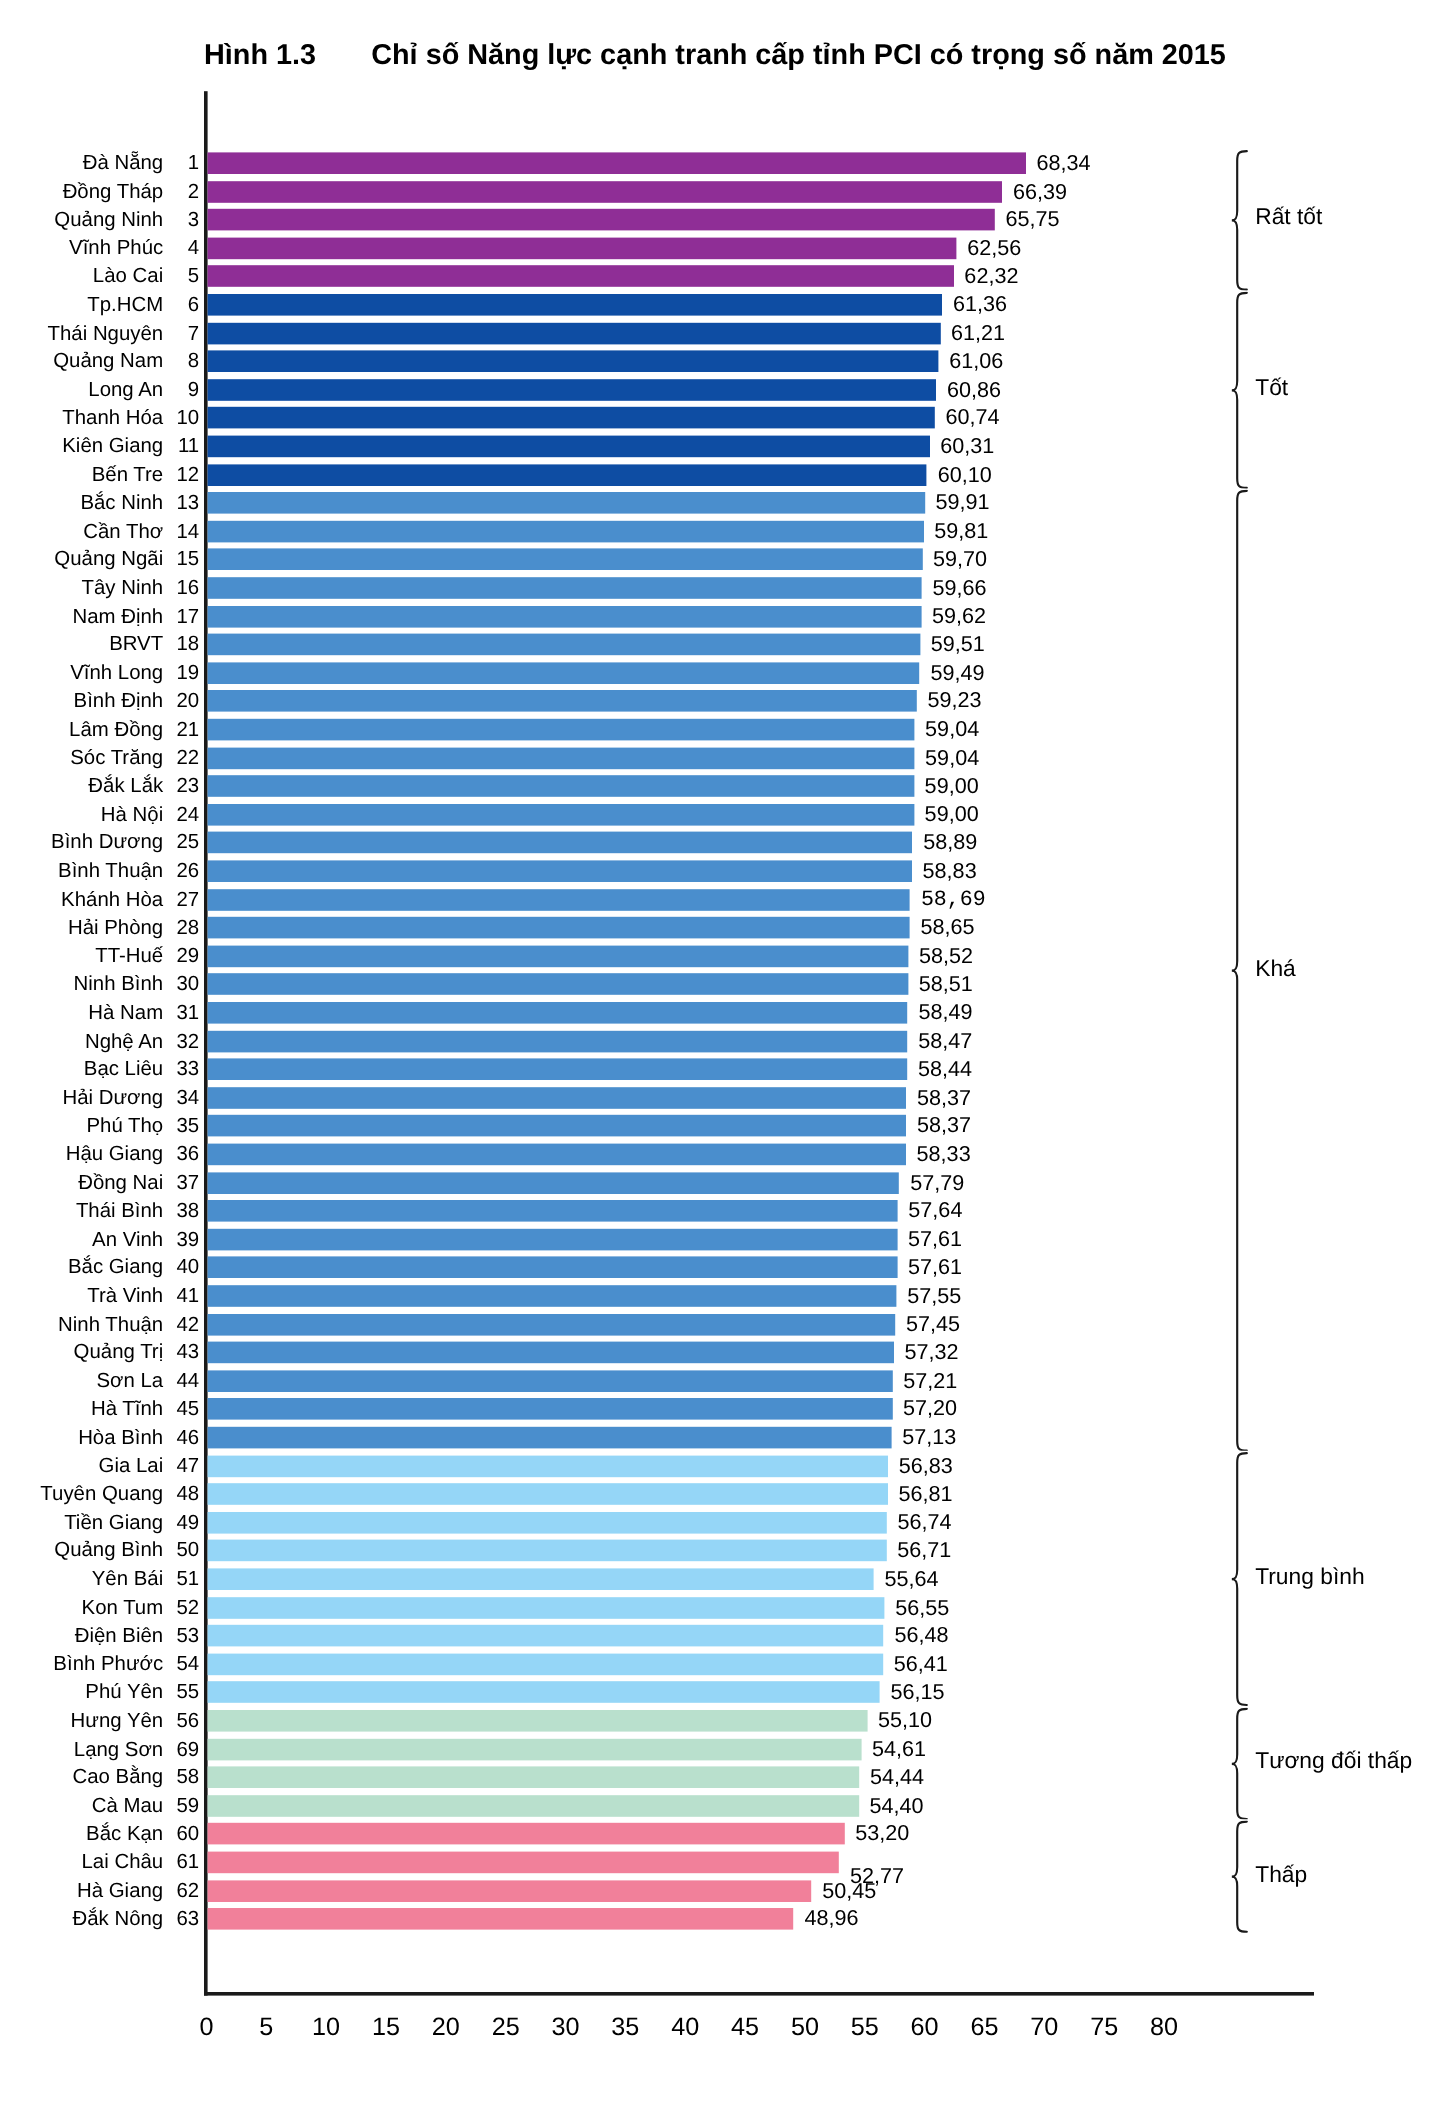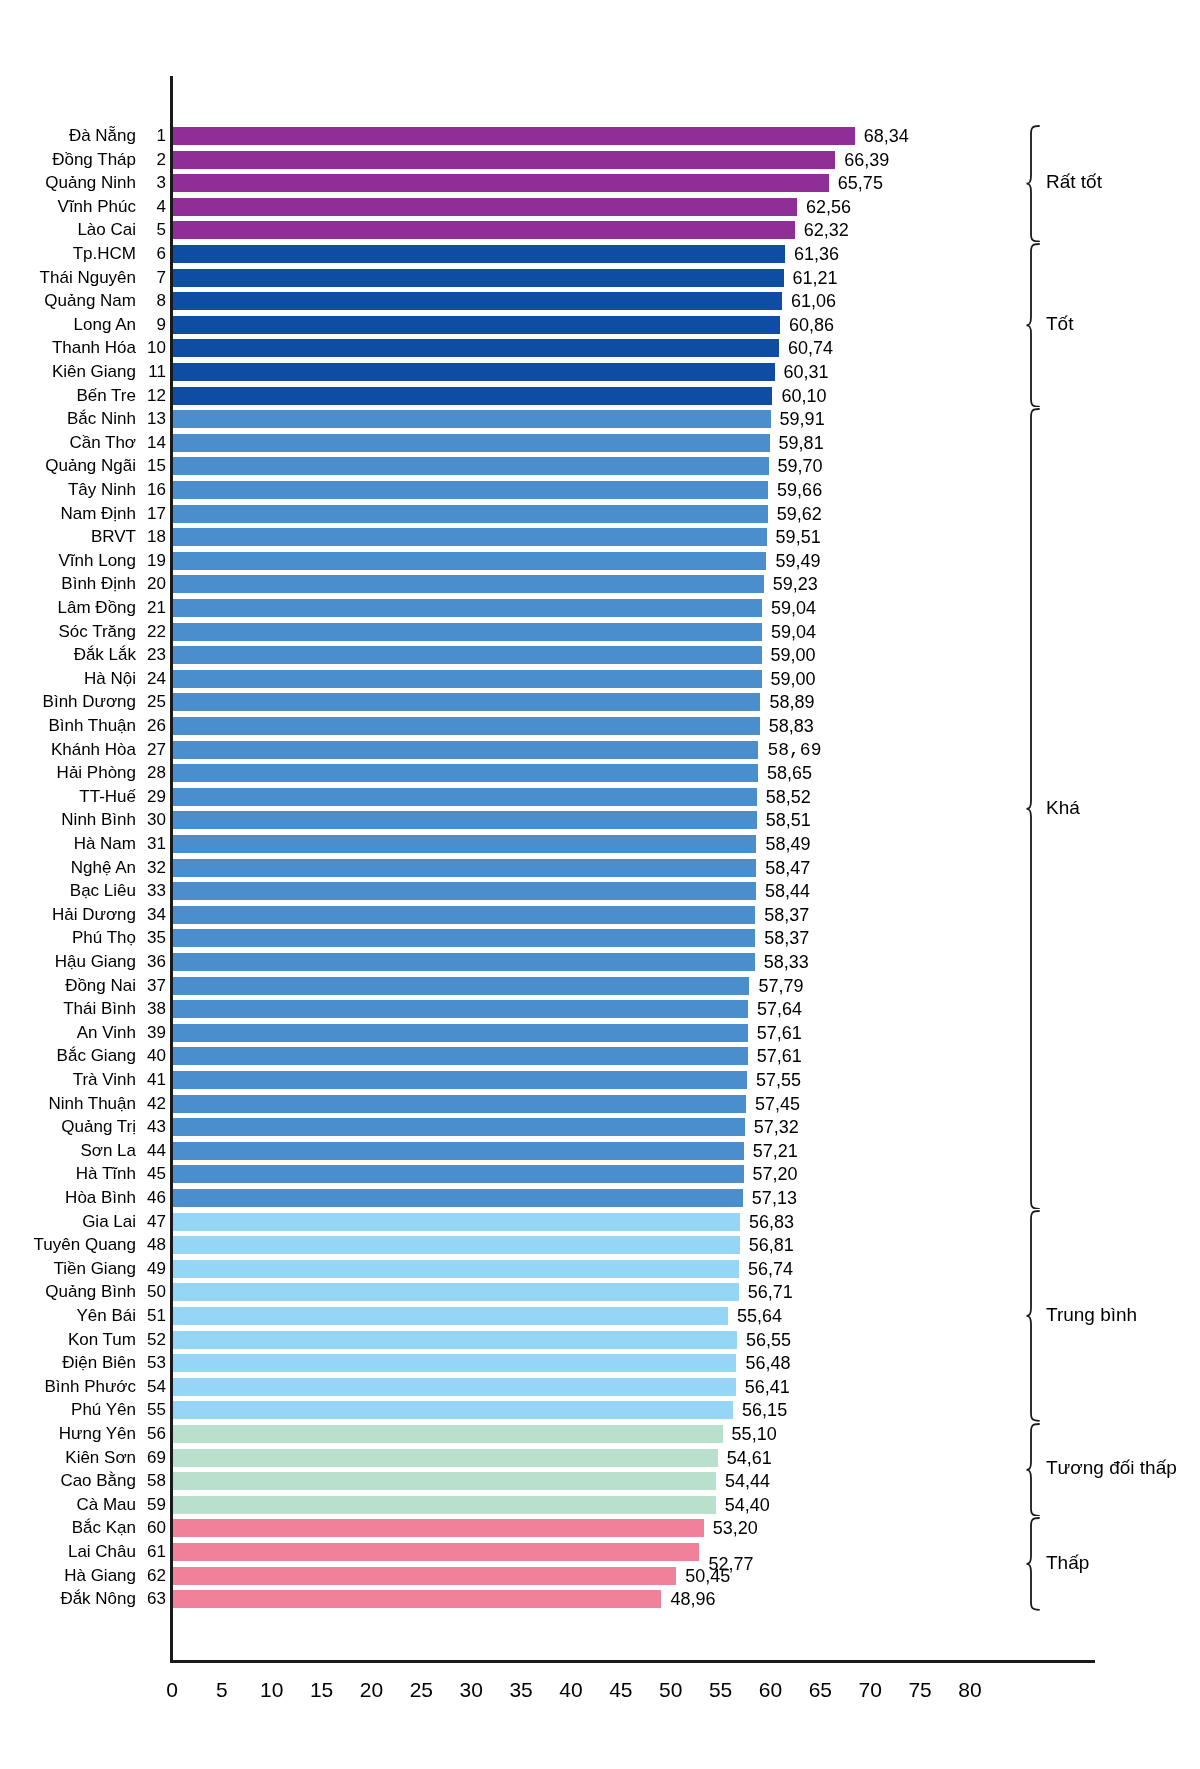--- a/index.html
+++ b/index.html
@@ -18,20 +18,23 @@
   .val{position:absolute;top:50%;transform:translateY(-50%);font-size:18px;white-space:nowrap;}
   .tick{position:absolute;top:1678px;transform:translateX(-50%);font-size:21px;}
   .gbrace{position:absolute;left:1026px;}
   .glabel{position:absolute;left:1046px;font-size:19px;white-space:nowrap;}
   .xlabel{position:absolute;left:192px;width:800px;top:1722px;text-align:center;font-size:25px;}
 </style>
 </head>
 <body>
 
 <div class="page">
+  <div class="titlebar">
+    <span class="fig-label">Hình 1.3</span><span>Chỉ số Năng lực cạnh tranh cấp tỉnh PCI có trọng số năm 2015</span>
+  </div>
 
   <div class="y-axis"></div>
   <div class="x-axis"></div>
 
   <div id="rows">
       <div class="bar-row" style="top: 124.2px;">
         <div class="prov-wrap">
           <span class="prov">Đà Nẵng</span>
           <span class="rank">1</span>
         </div>
@@ -473,21 +476,21 @@
       <div class="bar-row" style="top: 1422.2px;">
         <div class="prov-wrap">
           <span class="prov">Hưng Yên</span>
           <span class="rank">56</span>
         </div>
         <div class="bar" style="width: 549.622px; background: rgb(185, 224, 205);"></div>
         <span class="val" style="left: 731.622px;">55,10</span>
       </div>
       <div class="bar-row" style="top: 1445.8px;">
         <div class="prov-wrap">
-          <span class="prov">Kiên Sơn</span>
+          <span class="prov">Lạng Sơn</span>
           <span class="rank">69</span>
         </div>
         <div class="bar" style="width: 544.735px; background: rgb(185, 224, 205);"></div>
         <span class="val" style="left: 726.735px;">54,61</span>
       </div>
       <div class="bar-row" style="top: 1469.4px;">
         <div class="prov-wrap">
           <span class="prov">Cao Bằng</span>
           <span class="rank">58</span>
         </div>

